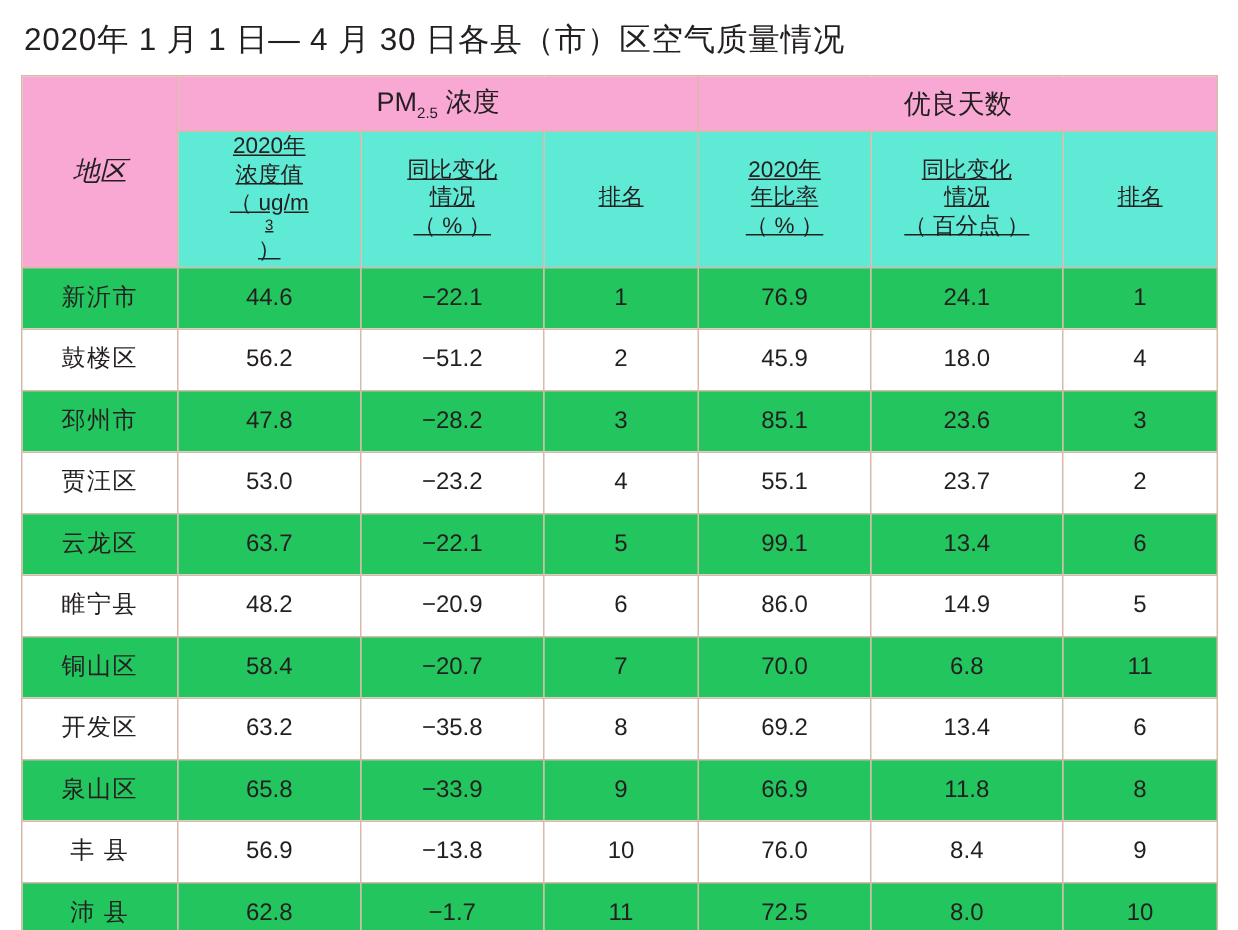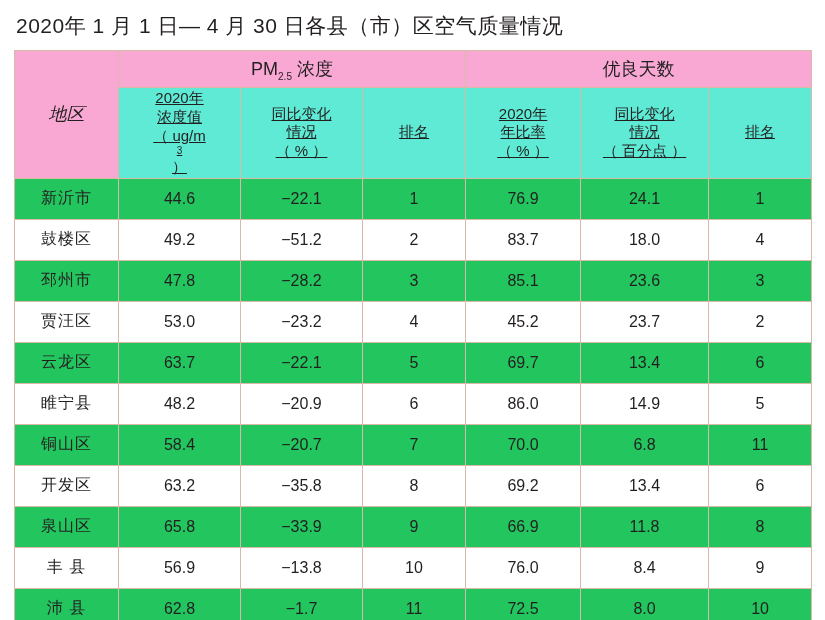--- a/index.html
+++ b/index.html
@@ -144,51 +144,51 @@
           <td class="rowlabel">新沂市</td>
           <td>44.6</td>
           <td>−22.1</td>
           <td>1</td>
           <td>76.9</td>
           <td>24.1</td>
           <td>1</td>
         </tr>
         <tr class="even">
           <td class="rowlabel">鼓楼区</td>
-          <td>49.2</td>
+          <td>56.2</td>
           <td>−51.2</td>
           <td>2</td>
-          <td>83.7</td>
+          <td>45.9</td>
           <td>18.0</td>
           <td>4</td>
         </tr>
         <tr class="odd">
           <td class="rowlabel">邳州市</td>
           <td>47.8</td>
           <td>−28.2</td>
           <td>3</td>
           <td>85.1</td>
           <td>23.6</td>
           <td>3</td>
         </tr>
         <tr class="even">
           <td class="rowlabel">贾汪区</td>
           <td>53.0</td>
           <td>−23.2</td>
           <td>4</td>
-          <td>45.2</td>
+          <td>55.1</td>
           <td>23.7</td>
           <td>2</td>
         </tr>
         <tr class="odd">
           <td class="rowlabel">云龙区</td>
           <td>63.7</td>
           <td>−22.1</td>
           <td>5</td>
-          <td>69.7</td>
+          <td>99.1</td>
           <td>13.4</td>
           <td>6</td>
         </tr>
         <tr class="even">
           <td class="rowlabel">睢宁县</td>
           <td>48.2</td>
           <td>−20.9</td>
           <td>6</td>
           <td>86.0</td>
           <td>14.9</td>

